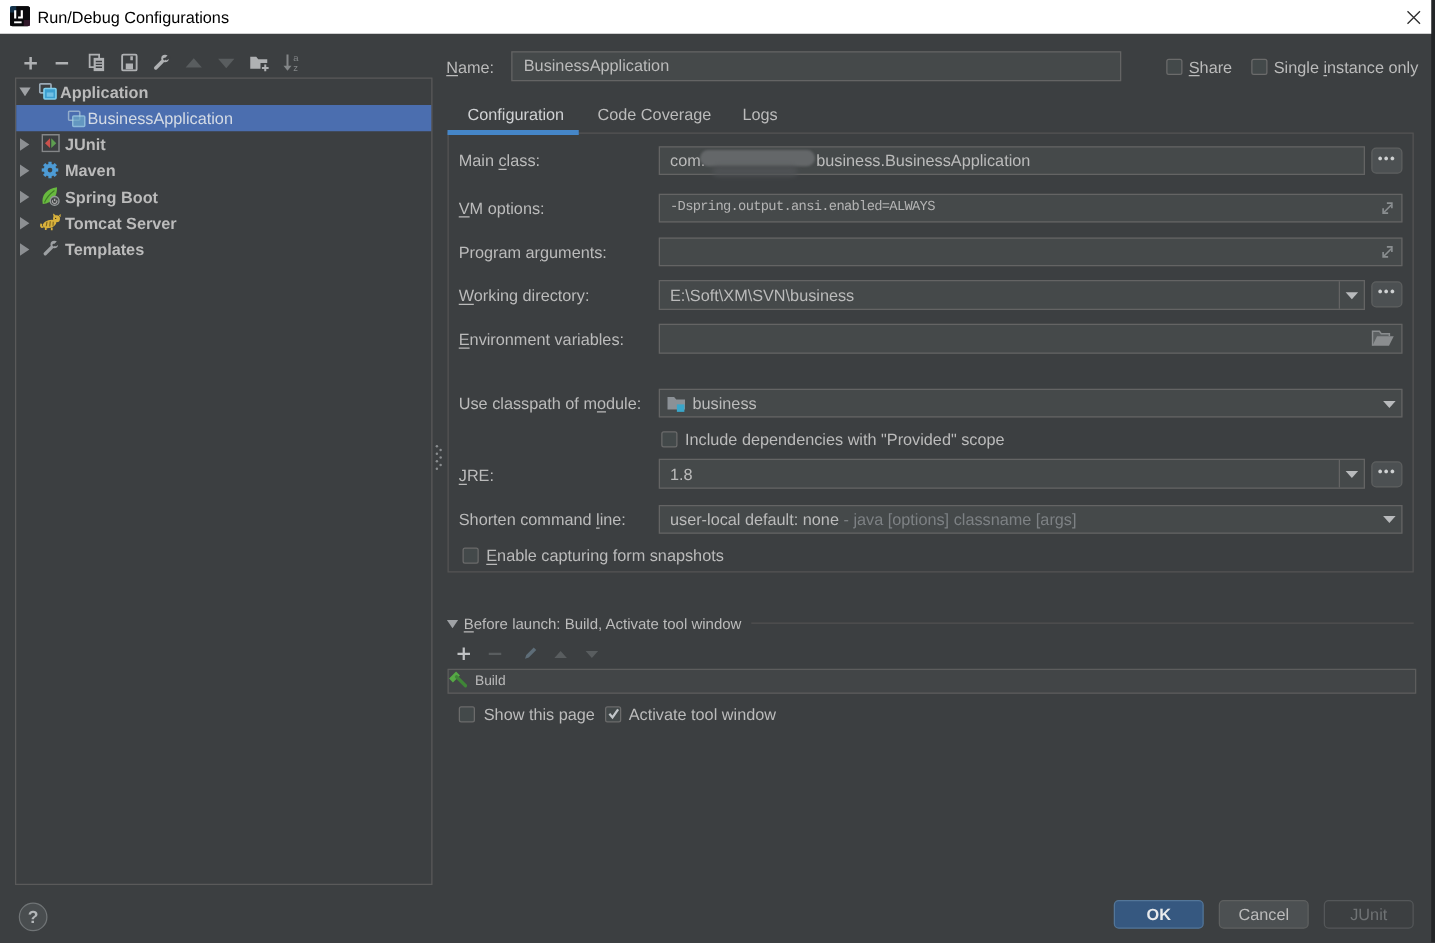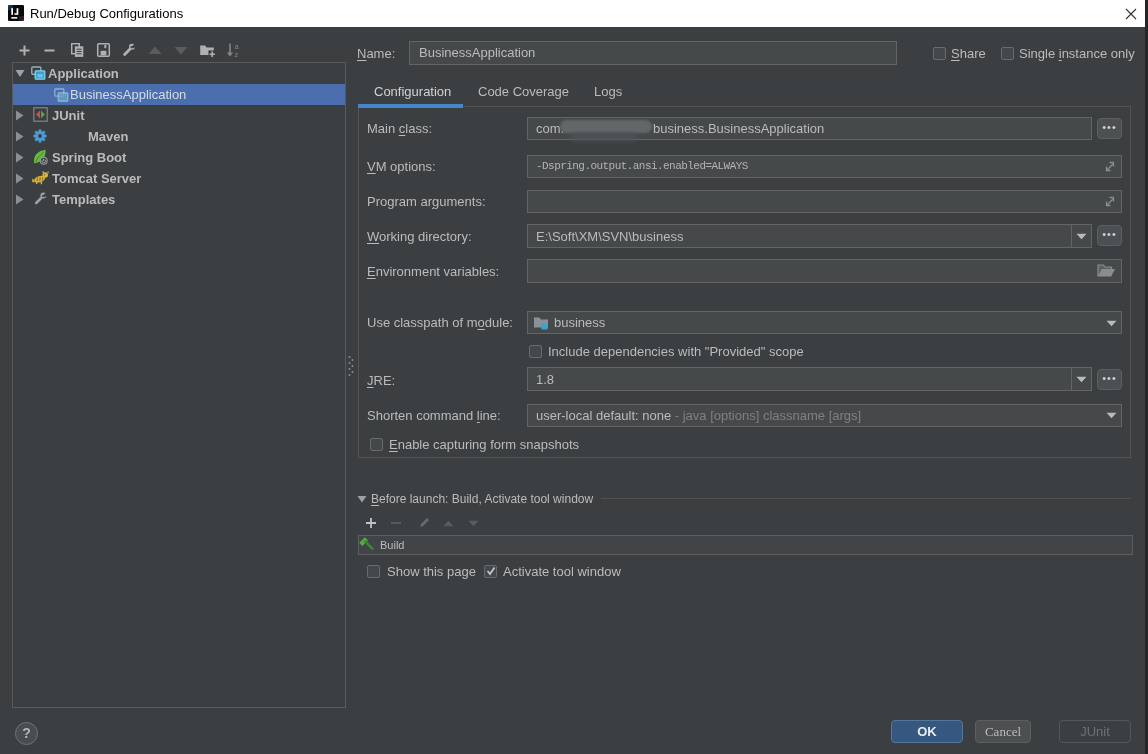--- a/index.html
+++ b/index.html
@@ -116,21 +116,21 @@
 <svg class="abs" style="left:32px;top:128px;" width="16" height="16" viewBox="0 0 16 16">
   <g fill="#4d9bd5">
     <circle cx="8" cy="8" r="5.1"></circle>
     <rect x="6.7" y="1.4" width="2.6" height="13.2"></rect>
     <rect x="1.4" y="6.7" width="13.2" height="2.6"></rect>
     <rect x="6.7" y="1.4" width="2.6" height="13.2" transform="rotate(45 8 8)"></rect>
     <rect x="6.7" y="1.4" width="2.6" height="13.2" transform="rotate(-45 8 8)"></rect>
   </g>
   <circle cx="8" cy="8" r="1.9" fill="#3c3f41"></circle>
 </svg>
-<div class="treetxt" style="left:52px;top:129px;margin-left:36px;">Maven</div>
+<div class="treetxt" style="left:52px;top:129px;">Maven</div>
 
 <svg class="abs" style="left:15px;top:152px;" width="9" height="11" viewBox="0 0 9 11">
   <polygon points="1,0.5 8.5,5.5 1,10.5" fill="#8c8f92"></polygon>
 </svg>
 <svg class="abs" style="left:32px;top:149px;" width="16" height="16" viewBox="0 0 16 16">
   <path d="M13.6,0.8 C5.2,2 0.8,7.2 2.2,14.2 C9.8,13.4 13.9,8.6 13.6,0.8 Z" fill="#68b93f"></path>
   <path d="M11.6,3.4 C8,6 5.2,9.2 3.6,13" stroke="#3e7d26" stroke-width="0.9" fill="none"></path>
   <circle cx="11.7" cy="11.7" r="3.5" fill="#47494b" stroke="#93989a" stroke-width="1.1"></circle>
   <path d="M11.7,9.9 V11.7" stroke="#a9a9a9" stroke-width="1.1"></path>
   <path d="M10.1,11.2 a1.8,1.8 0 1 0 3.2,0" stroke="#a9a9a9" stroke-width="0.9" fill="none"></path>
@@ -302,14 +302,14 @@
 <div class="cb" style="left:484px;top:565px;"></div>
 <svg class="abs" style="left:485px;top:565px;" width="12" height="12" viewBox="0 0 12 12">
   <polyline points="2.5,6 5,9 9.5,2.5" stroke="#c2c6ca" stroke-width="1.8" fill="none"></polyline>
 </svg>
 <div class="lbl" style="left:503px;top:564px;">Activate tool window</div>
 
 <div class="abs" style="left:15px;top:722px;width:23px;height:23px;border-radius:50%;background:#494d4f;border:1px solid #707476;box-sizing:border-box;"></div>
 <div class="abs" style="left:15px;top:722px;width:23px;height:23px;text-align:center;font-size:14px;font-weight:bold;color:#b4b7b9;line-height:23px;">?</div>
 
 <div class="abs" style="left:891px;top:720px;width:72px;height:23px;background:#365880;border:1px solid #537699;border-radius:4px;box-sizing:border-box;text-align:center;line-height:21px;font-size:13px;font-weight:bold;color:#e8eaec;">OK</div>
-<div class="abs" style="left:975px;top:720px;width:56px;height:23px;background:#4c5052;border:1px solid #5e6060;border-radius:4px;box-sizing:border-box;text-align:center;line-height:21px;font-size:13px;color:#bbbbbb;font-family:Liberation Serif, serif;">Cancel</div>
+<div class="abs" style="left:975px;top:720px;width:72px;height:23px;background:#4c5052;border:1px solid #5e6060;border-radius:4px;box-sizing:border-box;text-align:center;line-height:21px;font-size:13px;color:#bbbbbb;">Cancel</div>
 <div class="abs" style="left:1059px;top:720px;width:72px;height:23px;background:transparent;border:1px solid #545759;border-radius:4px;box-sizing:border-box;text-align:center;line-height:21px;font-size:13px;color:#6f7274;">JUnit</div>
 
 </body></html>

